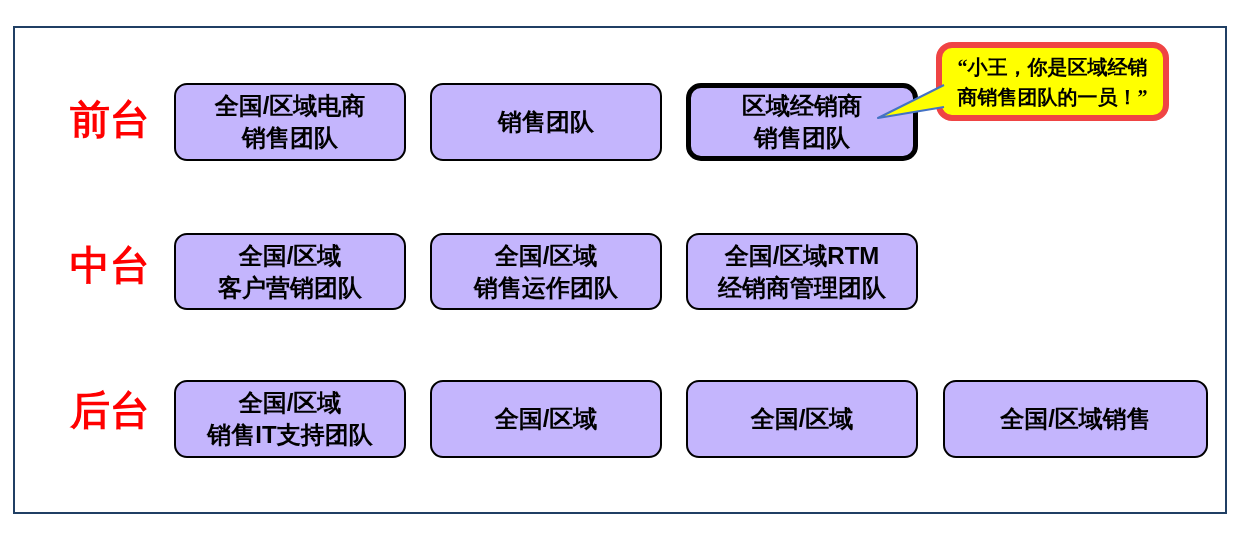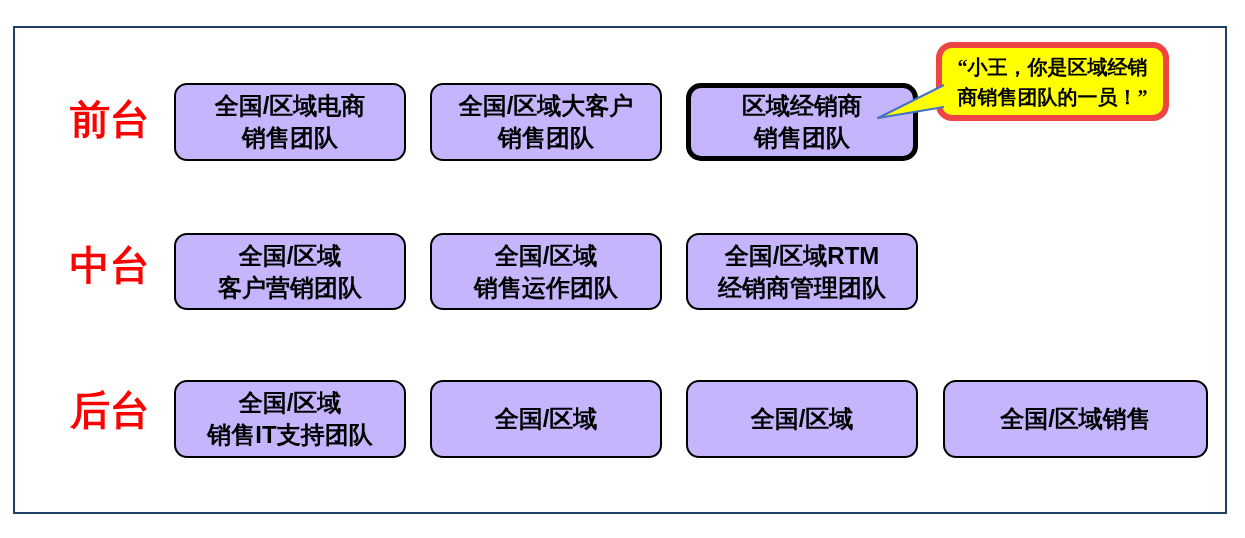--- a/index.html
+++ b/index.html
@@ -54,21 +54,20 @@
 
   <div class="row-label r2">中台</div>
   <div class="row-label r1">前台</div>
   <div class="row-label r3">后台</div>
 
   <div class="box r1 c1">
     <div>全国/区域电商</div>
     <div>销售团队</div>
   </div>
   <div class="box r1 c2">
-    <div>全国/区域大客户</div>
     <div>销售团队</div>
   </div>
   <div class="box r1 c3 em">
     <div>区域经销商</div>
     <div>销售团队</div>
   </div>
 
   <div class="box r2 c1">
     <div>全国/区域</div>
     <div>客户营销团队</div>

